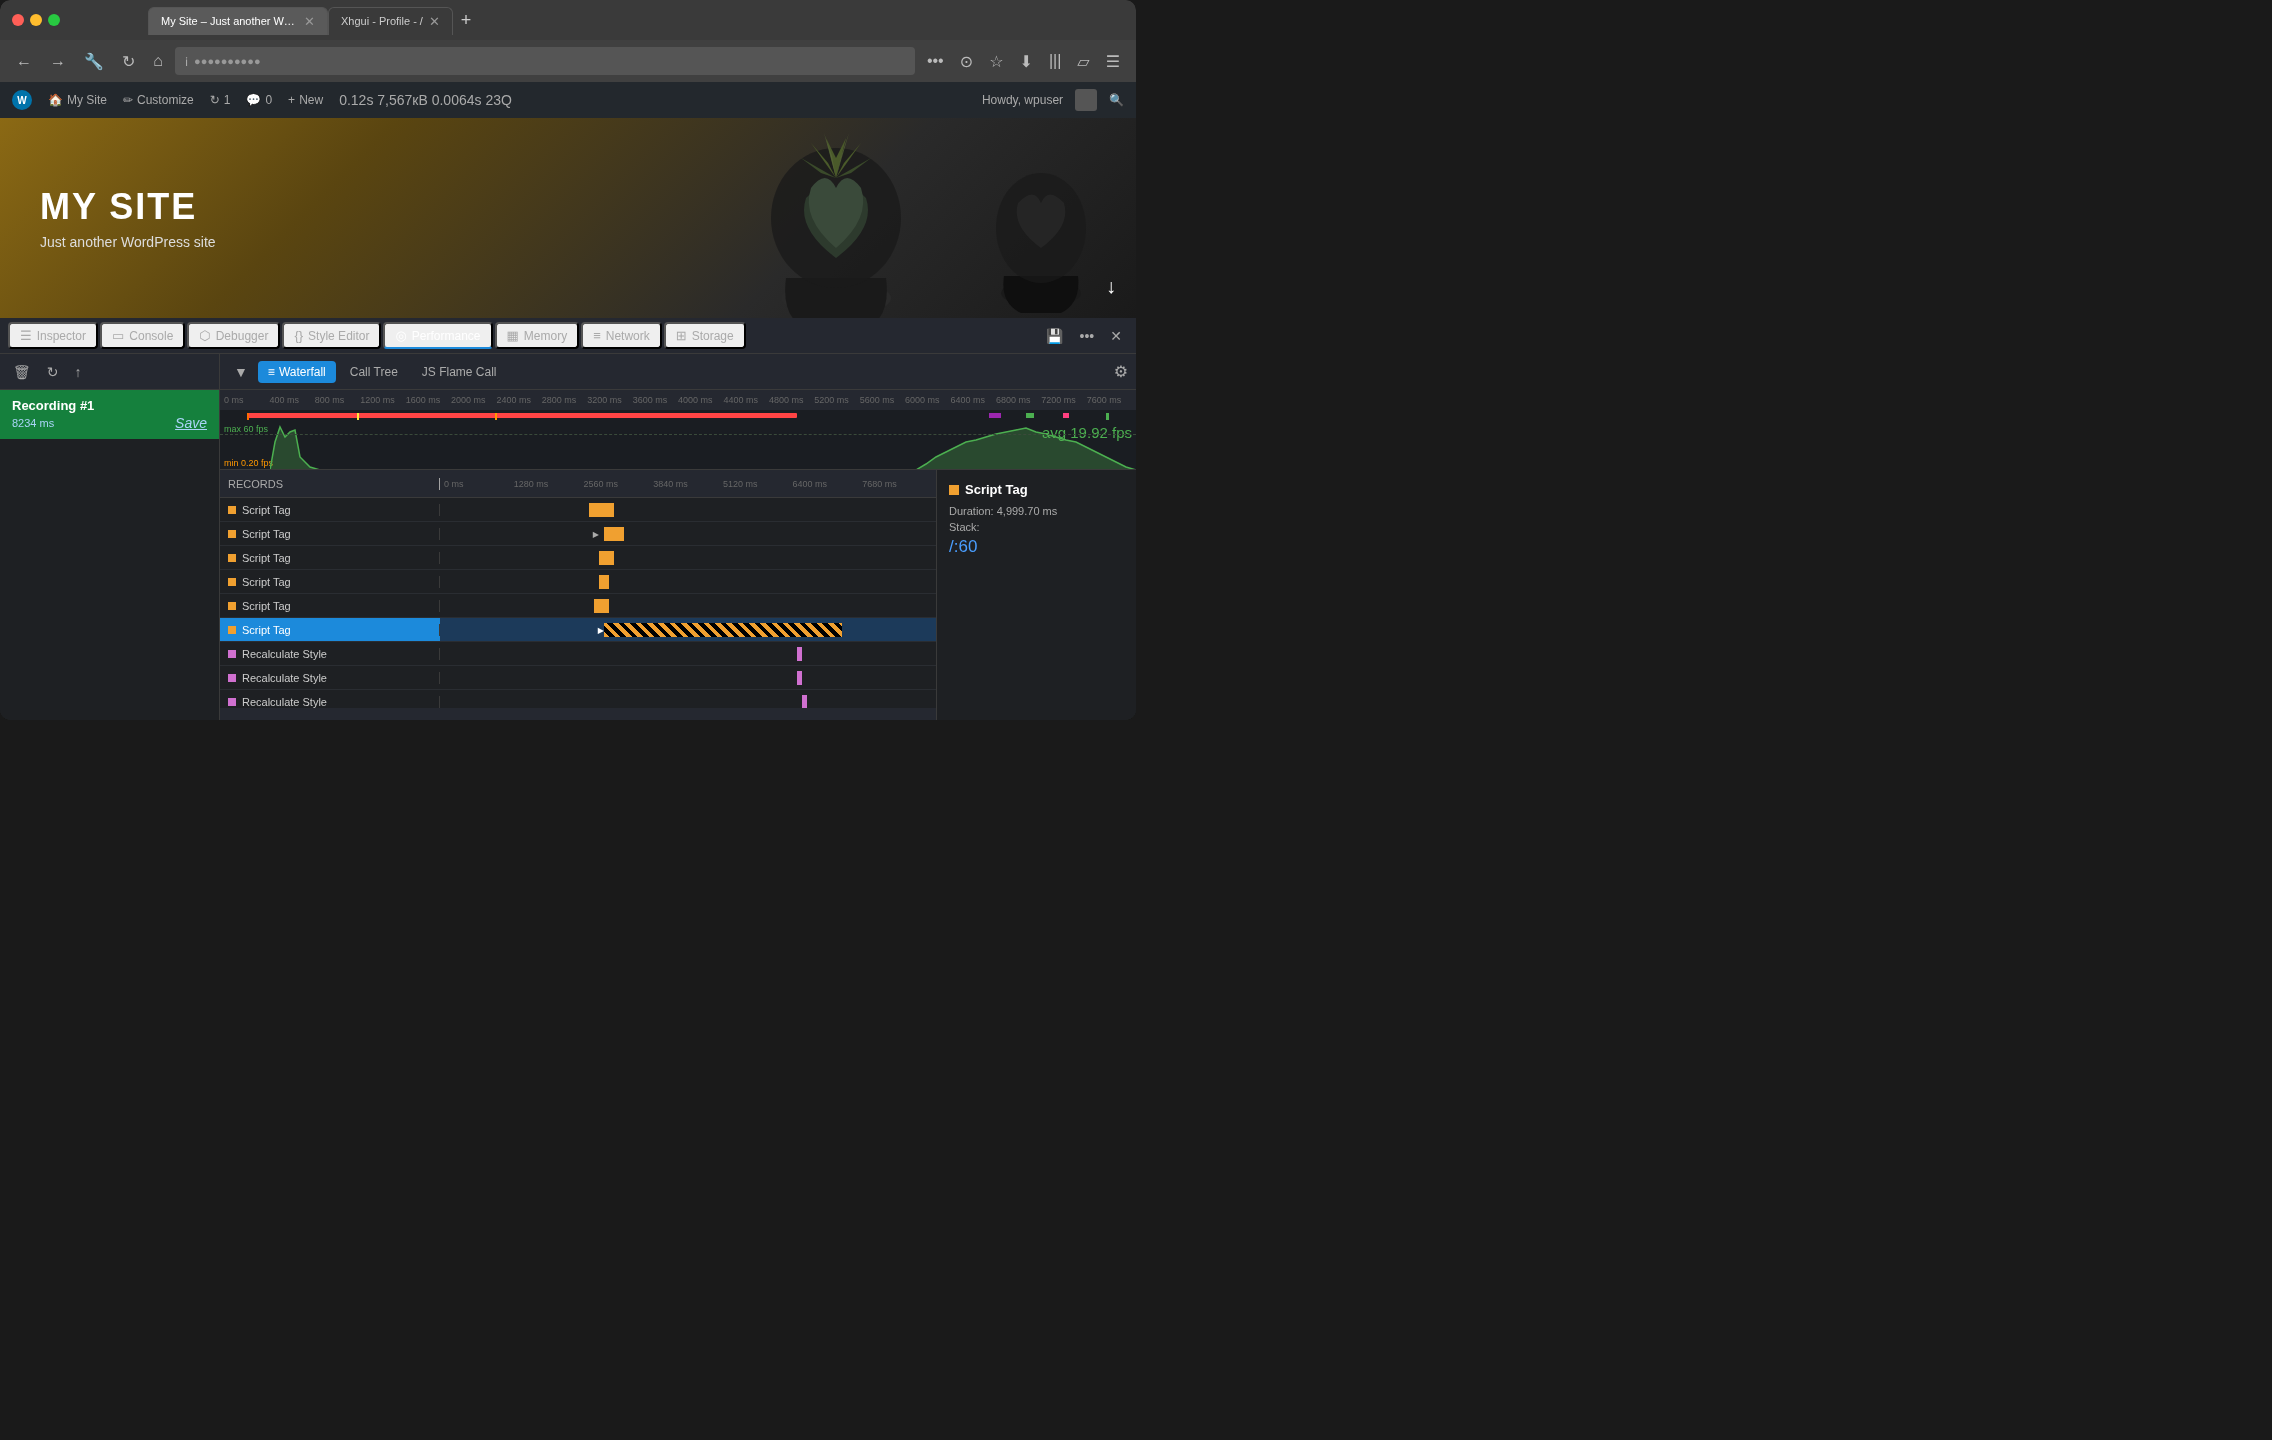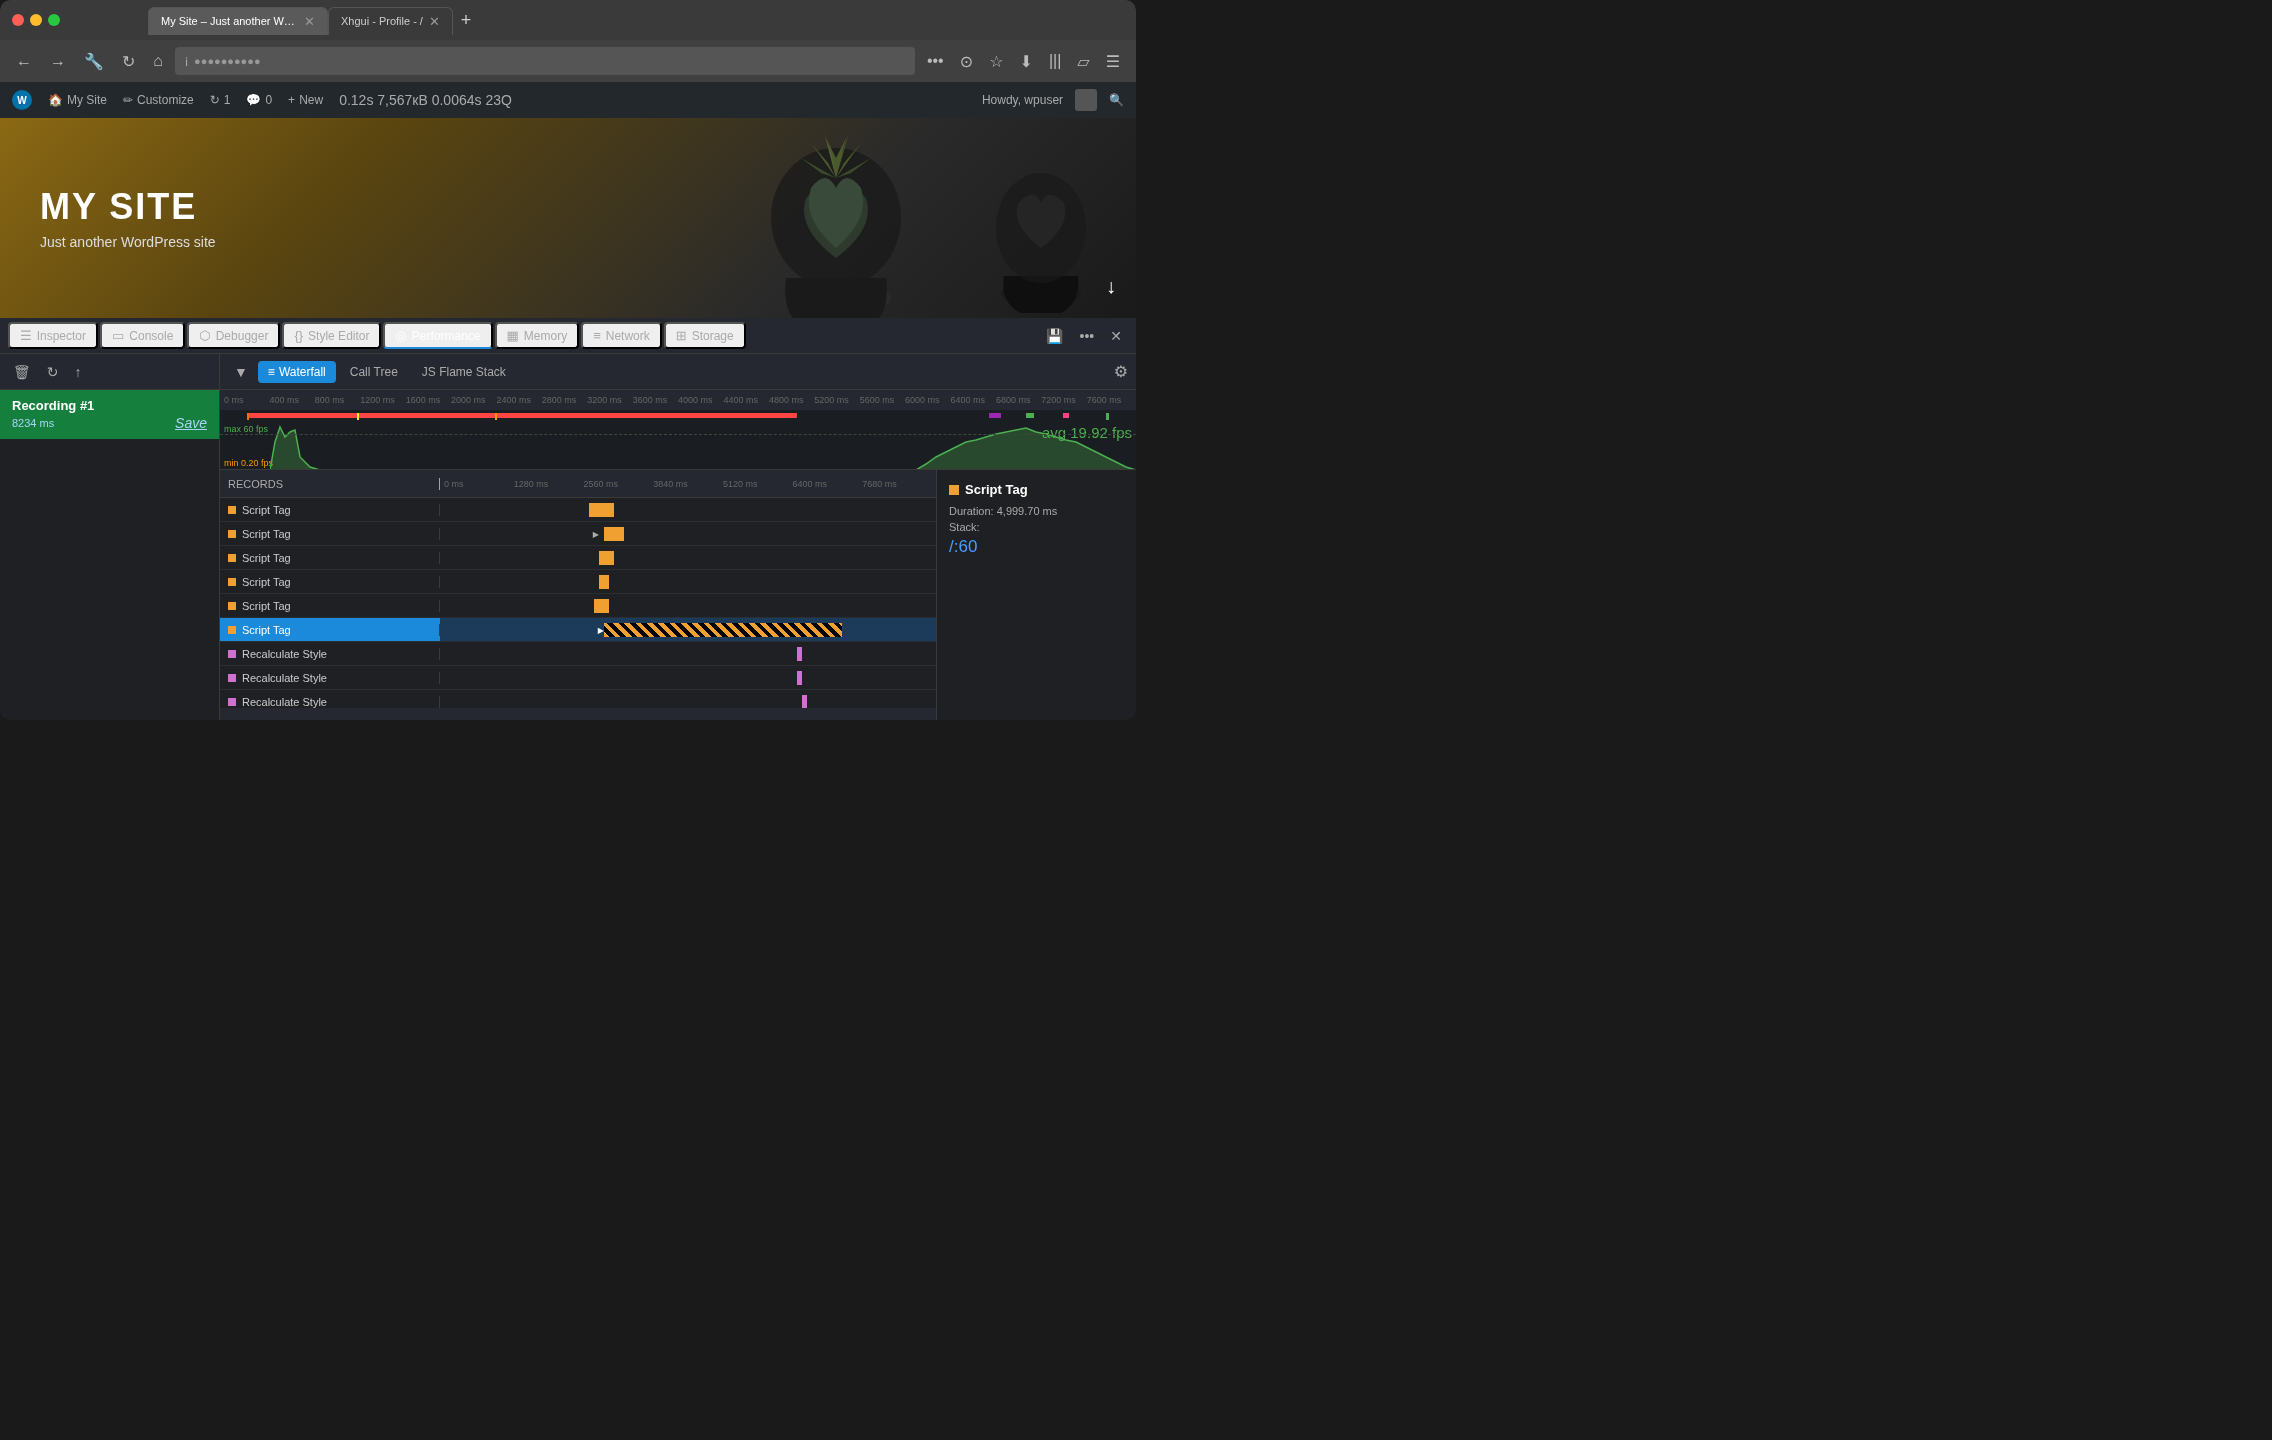--- a/index.html
+++ b/index.html
@@ -298,21 +298,21 @@
         <div class="perf-toolbar">
           <button class="dt-toolbar-btn">▼</button>
           <button class="perf-btn active">
             <span>≡</span>
             <span>Waterfall</span>
           </button>
           <button class="perf-btn inactive">
             <span>Call Tree</span>
           </button>
           <button class="perf-btn inactive">
-            <span>JS Flame Stack</span>
+            <span>JS Flame Call</span>
           </button>
           <button class="settings-btn">⚙</button>
         </div>
 
         <div class="timeline-overview">
 
           <div class="timeline-ruler">
             <div class="ruler-marks">
               <span class="ruler-mark">0 ms</span>
               <span class="ruler-mark">400 ms</span>

